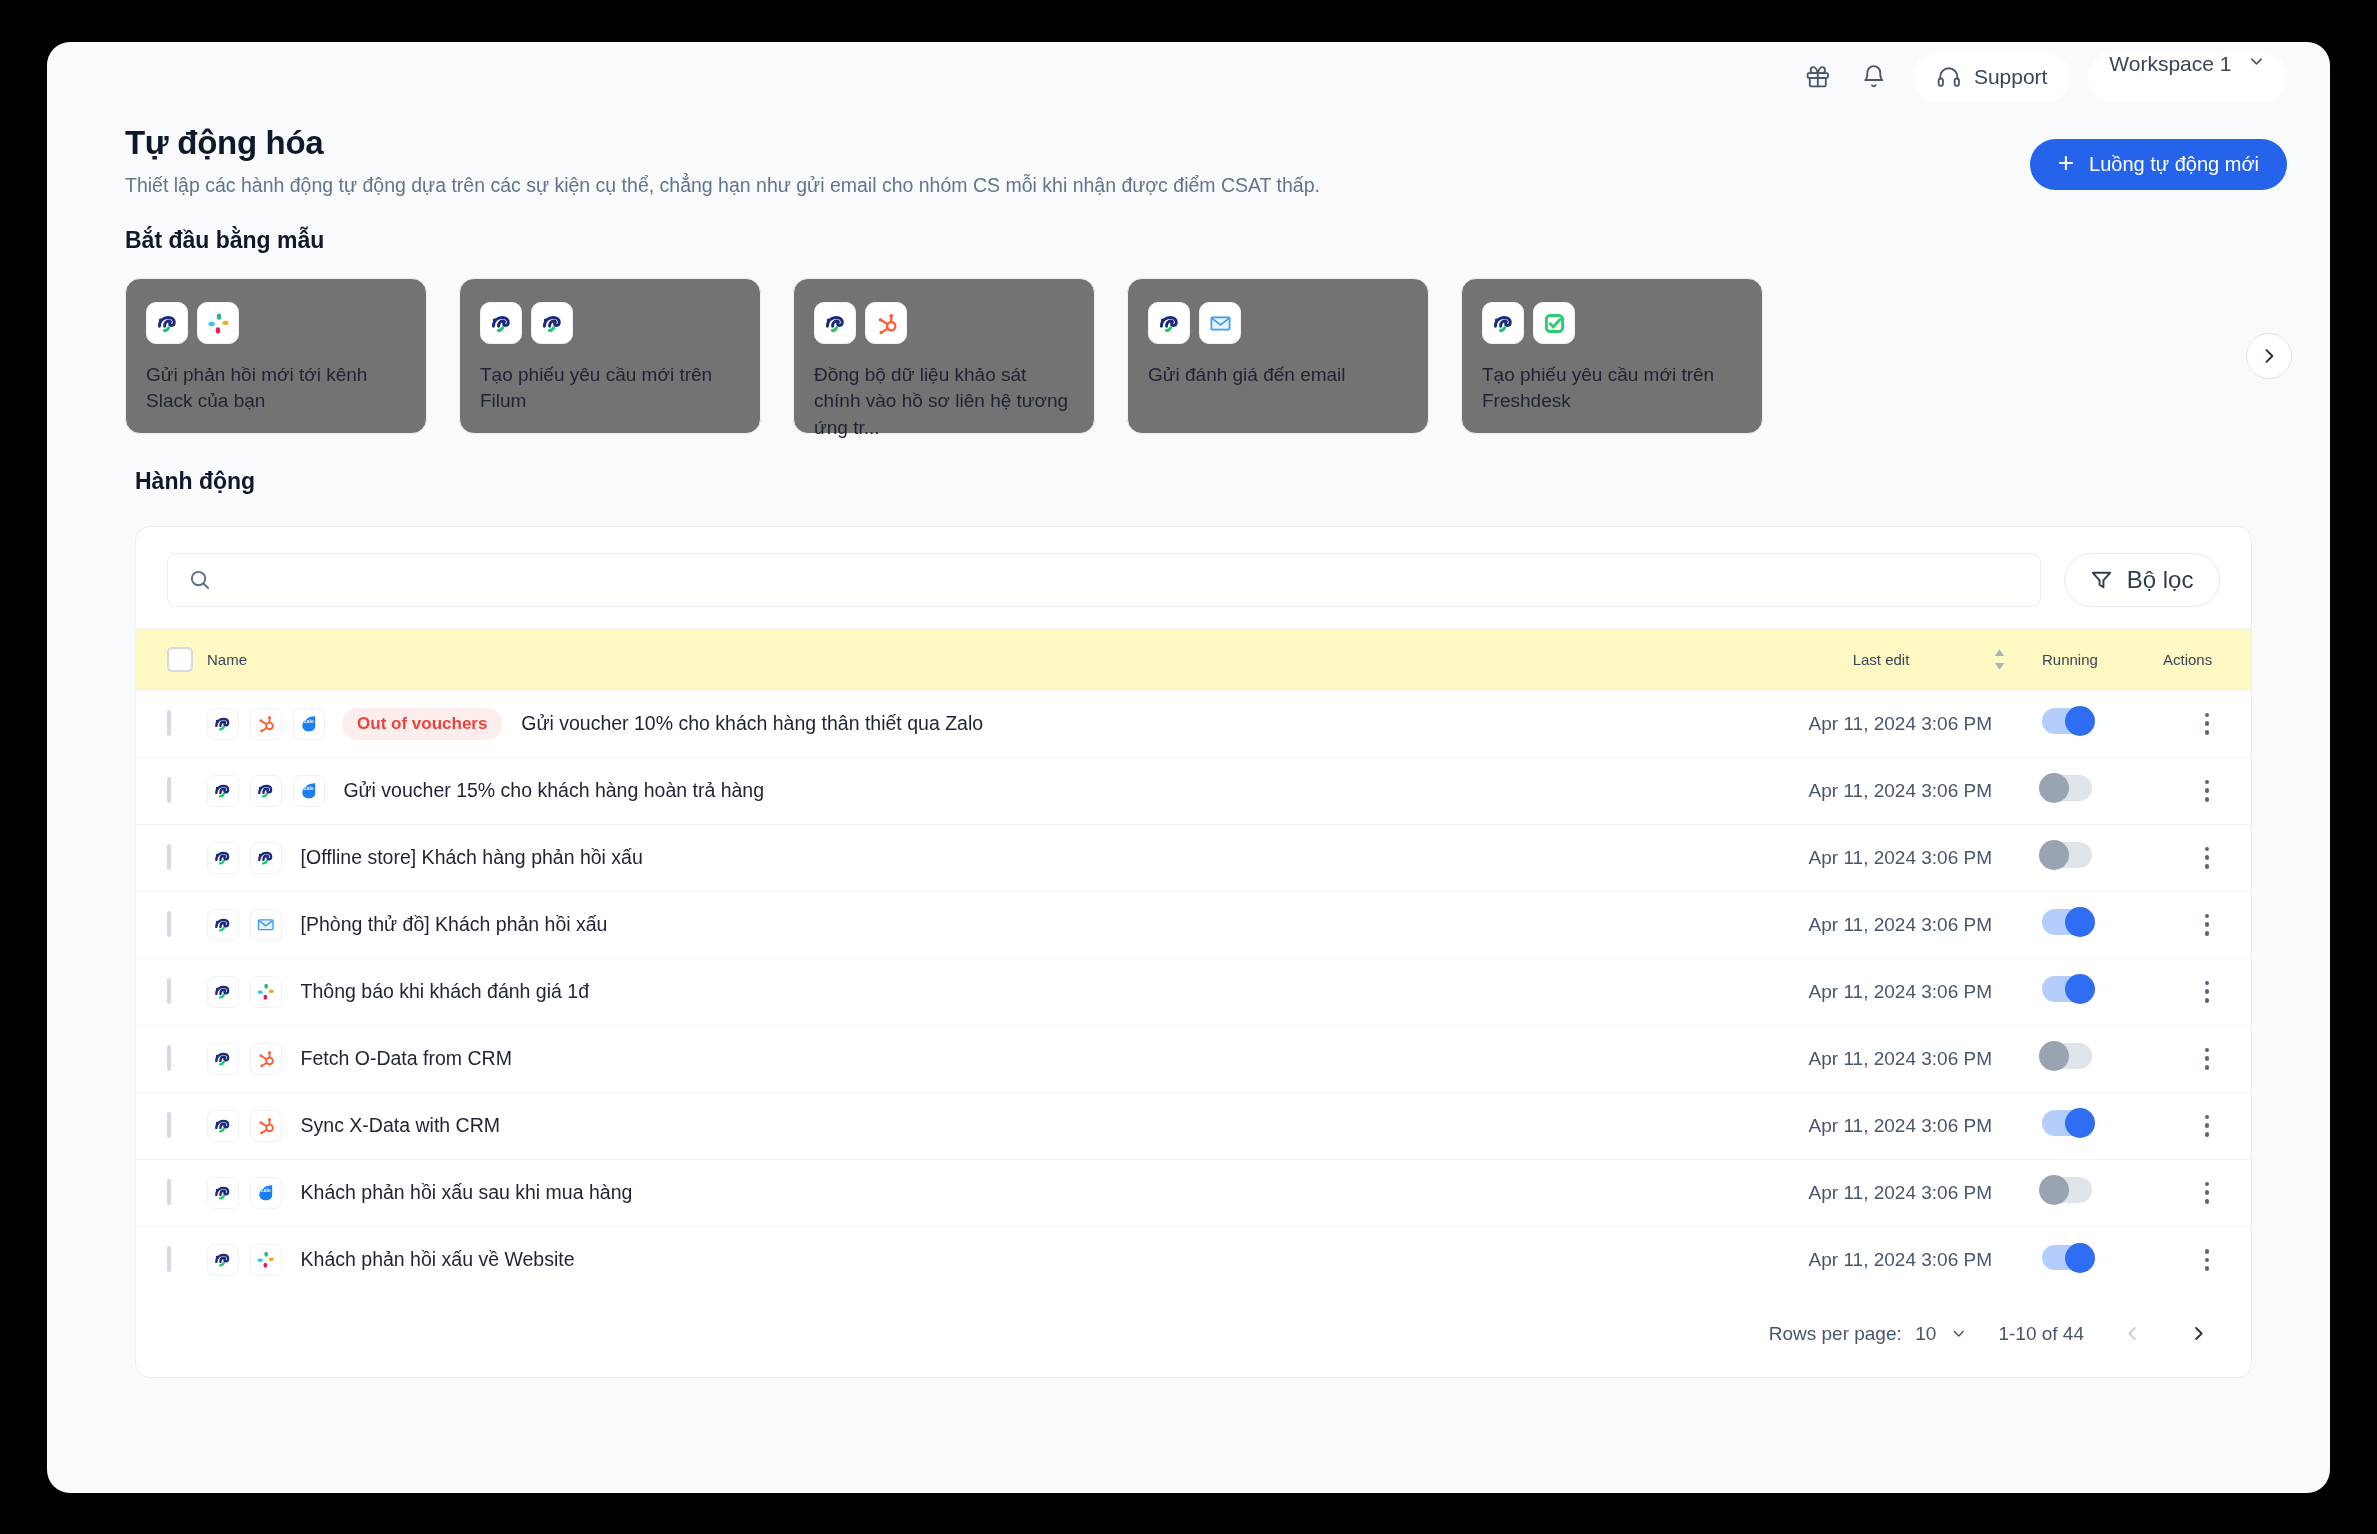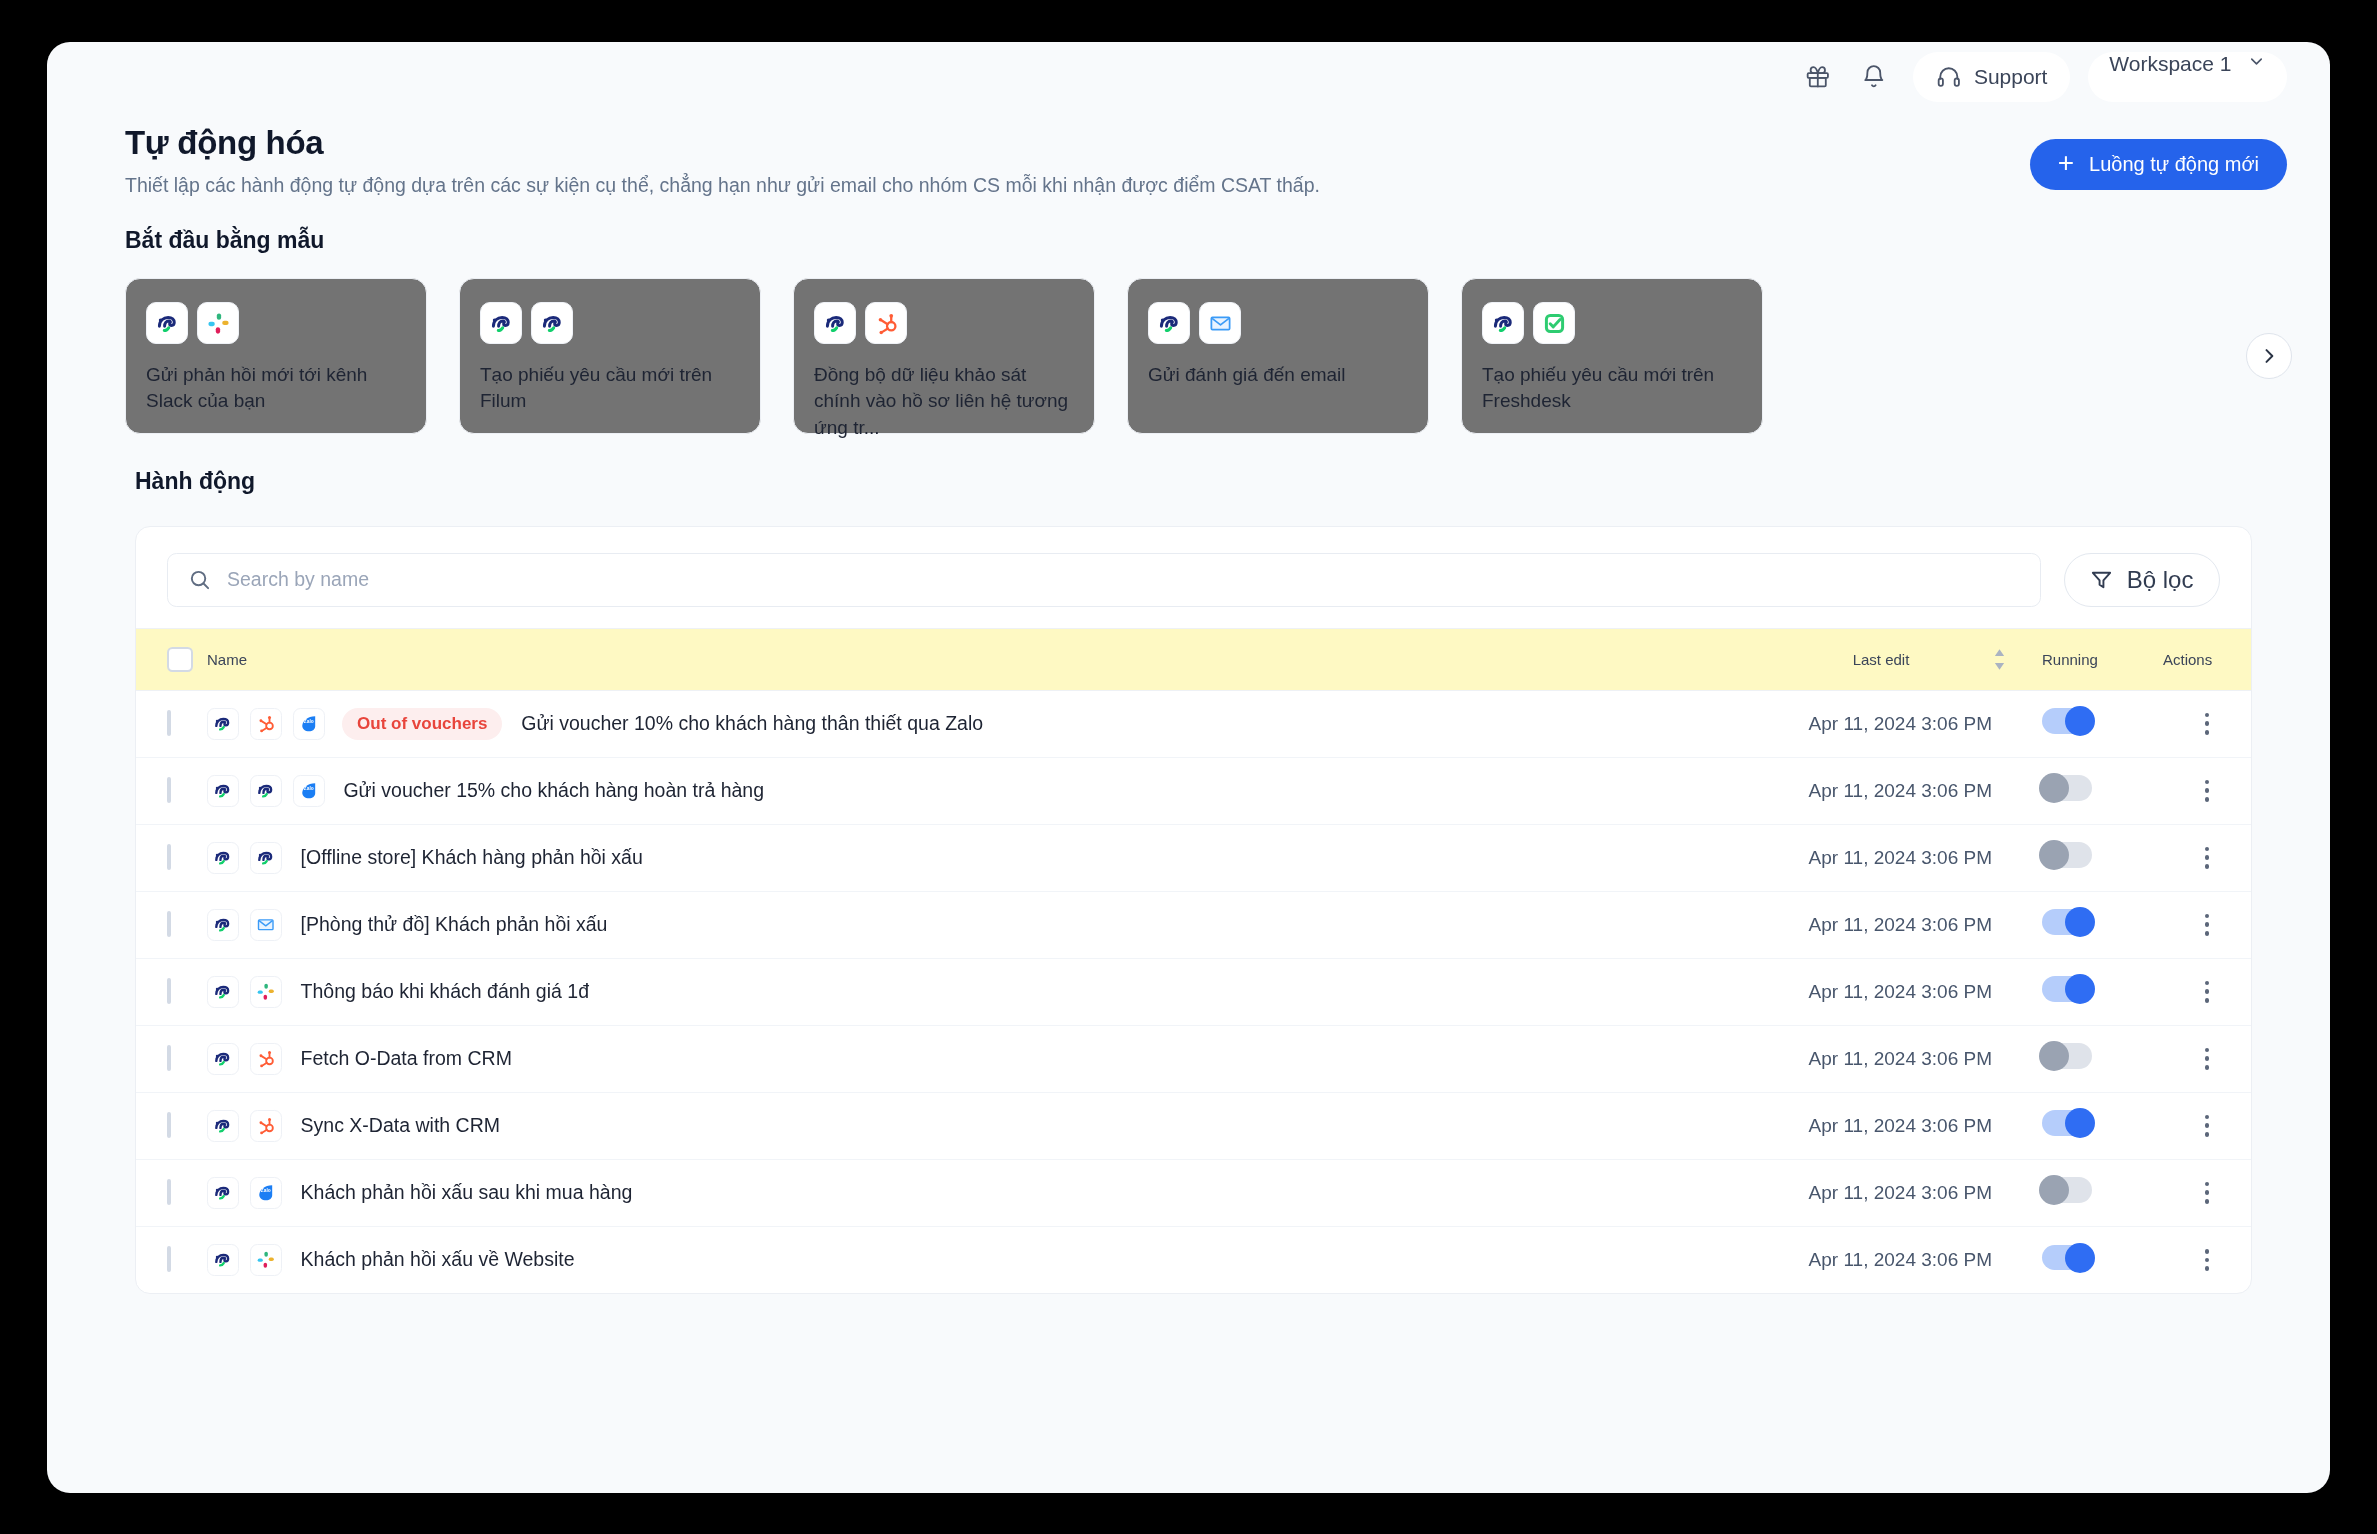--- a/index.html
+++ b/index.html
@@ -432,21 +432,20 @@
 
     <div class="table-card">
       <div class="toolbar">
         <div class="search-box">
           <span>
             <svg width="23" height="23" viewBox="0 0 24 24" fill="none" stroke="#606d82" stroke-width="2" stroke-linecap="round">
                 <circle cx="11" cy="11" r="7"></circle>
                 <line x1="16.2" y1="16.2" x2="21" y2="21"></line>
               </svg>
           </span>
-          <input class="search-input" type="text" placeholder="Search by name" style="">
         </div>
         <button class="filter-btn">
           <span>
             <svg width="23" height="23" viewBox="0 0 24 24" fill="none" stroke="#313c51" stroke-width="2" stroke-linecap="round" stroke-linejoin="round">
                 <polygon points="3 5 21 5 14 13 14 20 10 17.5 10 13"></polygon>
               </svg>
           </span>
           <span>Bộ lọc</span>
         </button>
       </div>
@@ -783,17 +782,39 @@
                 <span class="kebab">
                   <i></i>
                   <i></i>
                   <i></i>
                 </span>
               </td>
             </tr>
           </tbody>
       </table>
 
+      <div class="pager">
+        <div class="rpp">
+          <span>Rows per page:</span>
+          <span>10</span>
+          <span>
+            <svg width="17.5" height="17.5" viewBox="0 0 24 24" fill="none" stroke="#48566c" stroke-width="2" stroke-linecap="round" stroke-linejoin="round">
+                <polyline points="6 9 12 15 18 9"></polyline>
+              </svg>
+          </span>
+        </div>
+        <div>1-10 of 44</div>
+        <div class="pg-arrow">
+          <svg width="19" height="19" viewBox="0 0 24 24" fill="none" stroke="#c3cad6" stroke-width="2.2" stroke-linecap="round" stroke-linejoin="round">
+              <polyline points="15 5 8 12 15 19"></polyline>
+            </svg>
+        </div>
+        <div class="pg-arrow">
+          <svg width="19" height="19" viewBox="0 0 24 24" fill="none" stroke="#2b3445" stroke-width="2.4" stroke-linecap="round" stroke-linejoin="round">
+              <polyline points="9 5 16 12 9 19"></polyline>
+            </svg>
+        </div>
+      </div>
     </div>
   </div>
 
 </div>
 
 
 </body></html>

